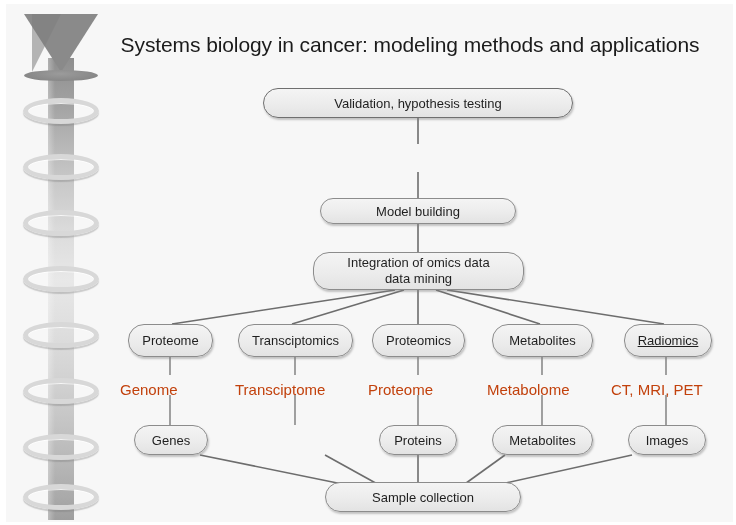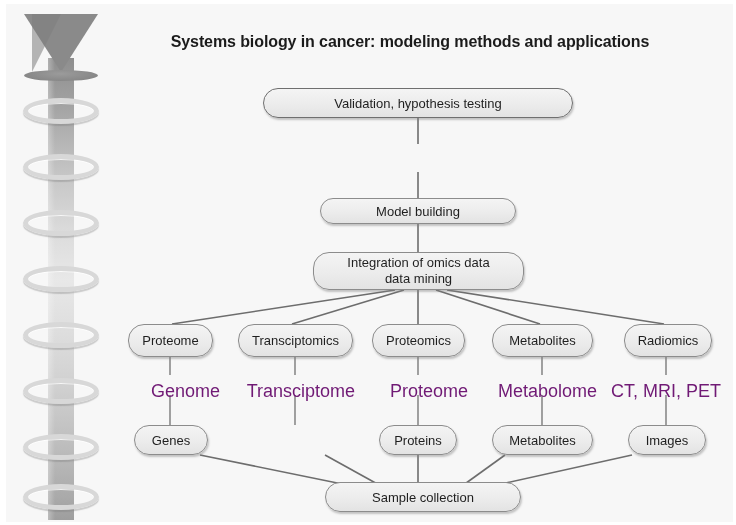--- a/index.html
+++ b/index.html
@@ -12,21 +12,21 @@
 
   
   .panel{
     position:absolute;left:6px;top:4px;width:727px;height:518px;
     background:#f7f7f7;
   }
 
   .title{
     position:absolute;left:110px;top:33px;width:600px;
     text-align:center;
-    font-size:16px;font-weight:bold;letter-spacing:-0.1px;
+    font-size:21px;font-weight:normal;letter-spacing:-0.1px;
     color:#1b1b1b;
     white-space:nowrap;
   }
 
   
   .arrow-wrap{position:absolute;left:18px;top:6px;width:86px;height:516px;}
   .arrow-shaft{
     position:absolute;left:30px;top:52px;width:26px;height:462px;
     background:linear-gradient(to bottom,
       #8e8e8e 0%,
@@ -95,23 +95,23 @@
     color:#1f1f1f;
     box-shadow:1px 2px 2px rgba(130,130,130,.45);
     line-height:15px;
     white-space:nowrap;
   }
   .node.two-line{white-space:normal;line-height:16px;}
   .node.dark{border-color:#6f6f6f;}
 
   .plainlabel{
     position:absolute;
-    font-size:18px;
-    color:#701a75;
-    text-align:right;
+    font-size:15px;
+    color:#c2410c;
+    text-align:left;
     white-space:nowrap;
   }
 </style>
 </head>
 <body>
 
 <div id="root">
 
   <div class="panel"></div>
 
@@ -176,21 +176,21 @@
 
   <div class="node two-line" style="left:313px;top:252px;width:211px;height:38px;flex-direction:column;">
     <span>Integration of omics data</span>
     <span>data mining</span>
   </div>
 
   <div class="node" style="left:128px;top:324px;width:85px;height:33px;">Proteome</div>
   <div class="node" style="left:238px;top:324px;width:115px;height:33px;">Transciptomics</div>
   <div class="node" style="left:372px;top:324px;width:93px;height:33px;">Proteomics</div>
   <div class="node" style="left:492px;top:324px;width:101px;height:33px;">Metabolites</div>
-  <div class="node" style="left:624px;top:324px;width:88px;height:33px;">Radiomics</div>
+  <div class="node" style="left:624px;top:324px;width:88px;height:33px;text-decoration:underline;">Radiomics</div>
 
   <div class="plainlabel" style="left:120px;top:381px;width:100px;">Genome</div>
   <div class="plainlabel" style="left:235px;top:381px;width:120px;">Transciptome</div>
   <div class="plainlabel" style="left:368px;top:381px;width:100px;">Proteome</div>
   <div class="plainlabel" style="left:487px;top:381px;width:110px;">Metabolome</div>
   <div class="plainlabel" style="left:611px;top:381px;width:110px;">CT, MRI, PET</div>
 
   <div class="node" style="left:134px;top:425px;width:74px;height:30px;">Genes</div>
   <div class="node" style="left:379px;top:425px;width:78px;height:30px;">Proteins</div>
   <div class="node" style="left:492px;top:425px;width:101px;height:30px;">Metabolites</div>

